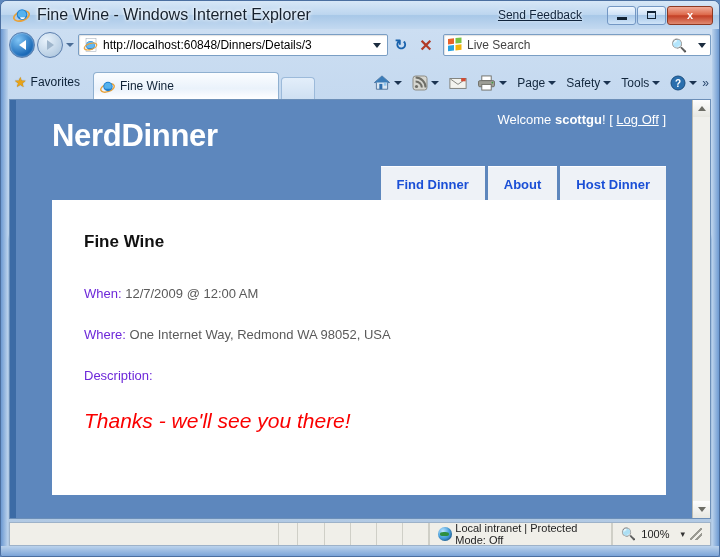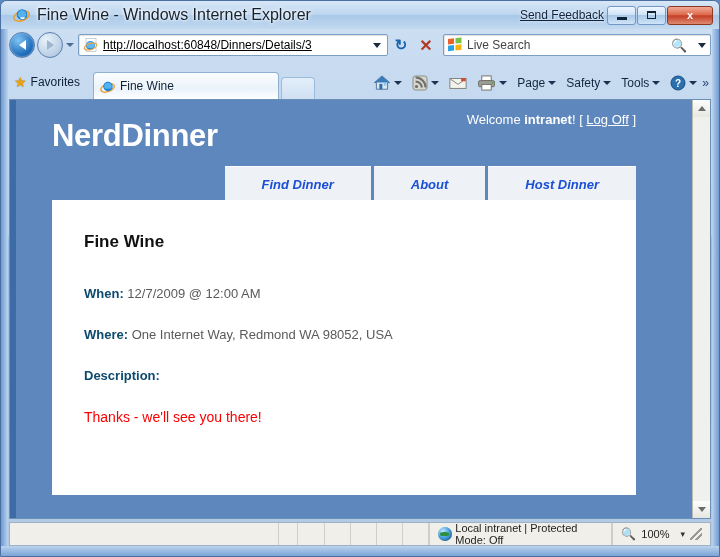--- a/index.html
+++ b/index.html
@@ -42,21 +42,21 @@
   }
   .ie-logo {
     width: 17px; height: 17px; display:block;
   }
   .title-text {
     font-size: 16px; color: #16212e; white-space: nowrap;
     text-shadow: 0 0 3px #fff, 0 0 5px #fff;
   }
   .send-feedback {
     margin-left: auto; font-size: 12px; color: #10243c;
-    text-decoration: underline; cursor: pointer; padding-right: 2px;
+    text-decoration: underline; cursor: pointer; padding-right: 24px;
     text-shadow: 0 0 3px #fff;
   }
   .win-btns { display: flex; align-items: center; padding-right: 6px; height: 22px; }
   .win-btn {
     width: 29px; height: 19px; margin-left: 1px;
     border: 1px solid #7397c4; border-radius: 3px;
     background: linear-gradient(to bottom, #f0f7ff 0%, #cfe2f6 45%, #a9c8e8 50%, #cfe4f8 100%);
     display: flex; align-items: center; justify-content: center;
     font-size: 11px; color: #0a2236; cursor: pointer;
   }
@@ -96,21 +96,21 @@
     margin: 0 4px 0 3px; width:0;height:0;
     border-left:4px solid transparent;border-right:4px solid transparent;border-top:4px solid #4b6d96;
   }
   .addrbox {
     flex: 1 1 auto; height: 22px; background: #fff;
     border: 1px solid #7a9ec4; border-radius: 2px;
     display: flex; align-items: center; padding: 0 2px; min-width: 0;
     box-shadow: inset 1px 1px 1px rgba(0,0,0,.12);
   }
   .addr-favicon { width: 16px; height: 16px; margin: 0 4px 0 2px; flex:0 0 auto; }
-  .addr-url { font-size: 12px; color: #000; white-space: nowrap; overflow: hidden; flex:1 1 auto;text-decoration:underline; }
+  .addr-url { font-size: 12px; color: #000; white-space: nowrap; overflow: hidden; flex:1 1 auto; }
   .addr-caret {
     width: 17px; height: 20px; display:flex;align-items:center;justify-content:center; flex:0 0 auto;
   }
   .caret-dn { width:0;height:0;border-left:4px solid transparent;border-right:4px solid transparent;border-top:5px solid #1b2c3f;}
   .icon-btn {
     width: 24px; height: 24px; display:flex;align-items:center;justify-content:center;
     flex: 0 0 auto; margin-left: 1px; font-size: 14px;
   }
   .refresh { color:#1a63ad; font-size: 15px; font-weight: bold; }
   .stopx { color:#b13a27; font-size: 16px; font-weight: bold; }
@@ -158,21 +158,20 @@
   .mini-caret { width:0;height:0;border-left:4px solid transparent;border-right:4px solid transparent;border-top:4px solid #1b3350;}
   .chev { font-size: 12px; color:#26456b; padding-right:2px;}
 
   
   .viewport {
     position: absolute; left: 8px; top: 98px; right: 8px; bottom: 37px;
     border: 1px solid #6c8fb8;
     background: #5d87bd;
     overflow: hidden;
     display: flex;
-    gap: 30px;
   }
   .page {
     flex: 1 1 auto; position: relative; overflow: hidden; background: #5d87bd;
   }
   .leftstripe {
     position: absolute; left: 0; top: 0; width: 6px; height: 100%;
     background: #3c6ba5;
   }
   .pagewrap { position: absolute; left: 6px; top: 0; right: 0; bottom: 0; }
 
@@ -188,36 +187,35 @@
   }
   .welcome b { font-weight: bold; }
   .welcome a { color: #fff; text-decoration: underline; }
 
   .navtabs {
     position: absolute; right: 26px; top: 66px;
     display: flex; gap: 3px;
   }
   .navtab {
     background: #eef2f7; color: #1a4fd6; font-weight: bold; font-size: 13px;
-    padding: 10px 37px; text-align: right; white-space: nowrap;
+    padding: 10px 16px; text-align: right; white-space: nowrap;
     border-top: 1px solid #fdfdff;
-    font-style: italic;
   }
   .content {
     position: absolute; left: 36px; right: 26px; top: 100px;
     background: #fff; min-height: 295px;
     padding: 32px 32px 28px 32px;
   }
   .content h2 {
     margin: 0 0 34px 0; font-size: 17px; color: #111; font-weight: bold;
   }
   .field { margin: 0 0 26px 0; font-size: 13px; color: #5a5a5a; }
-  .field b { color: #0c4a6e; font-weight: bold; }
+  .field b { color: #6d28d9; font-weight: normal; }
   .thanks {
-    margin: 10px 0 0 0; font-size: 14px; color: #fa0000;
+    margin: 10px 0 0 0; font-size: 21px; color: #fa0000; font-style: italic;
   }
 
   
   .vscroll {
     flex: 0 0 18px; width: 18px;
     background: #f0f0ec; border-left: 1px solid #bcbcb4;
     display: flex; flex-direction: column; justify-content: space-between;
     align-items: center;
   }
   .sb-arrow {
@@ -399,21 +397,21 @@
       <span class="chev">»</span>
     </div>
   </div>
 
   <div class="viewport">
     <div class="page">
       <div class="leftstripe"></div>
       <div class="pagewrap">
         <div class="site-header">
           <div class="logo">NerdDinner</div>
-          <div class="welcome"><span>Welcome </span><b>intranet</b><span>! [ </span><a href="#">Log Off</a><span> ]</span></div>
+          <div class="welcome"><span>Welcome </span><b>scottgu</b><span>! [ </span><a href="#">Log Off</a><span> ]</span></div>
           <div class="navtabs">
             <div class="navtab">Find Dinner</div>
             <div class="navtab">About</div>
             <div class="navtab">Host Dinner</div>
           </div>
         </div>
 
         <div class="content">
           <h2>Fine Wine</h2>
           <p class="field"><b>When:</b><span> 12/7/2009 @ 12:00 AM</span></p>

